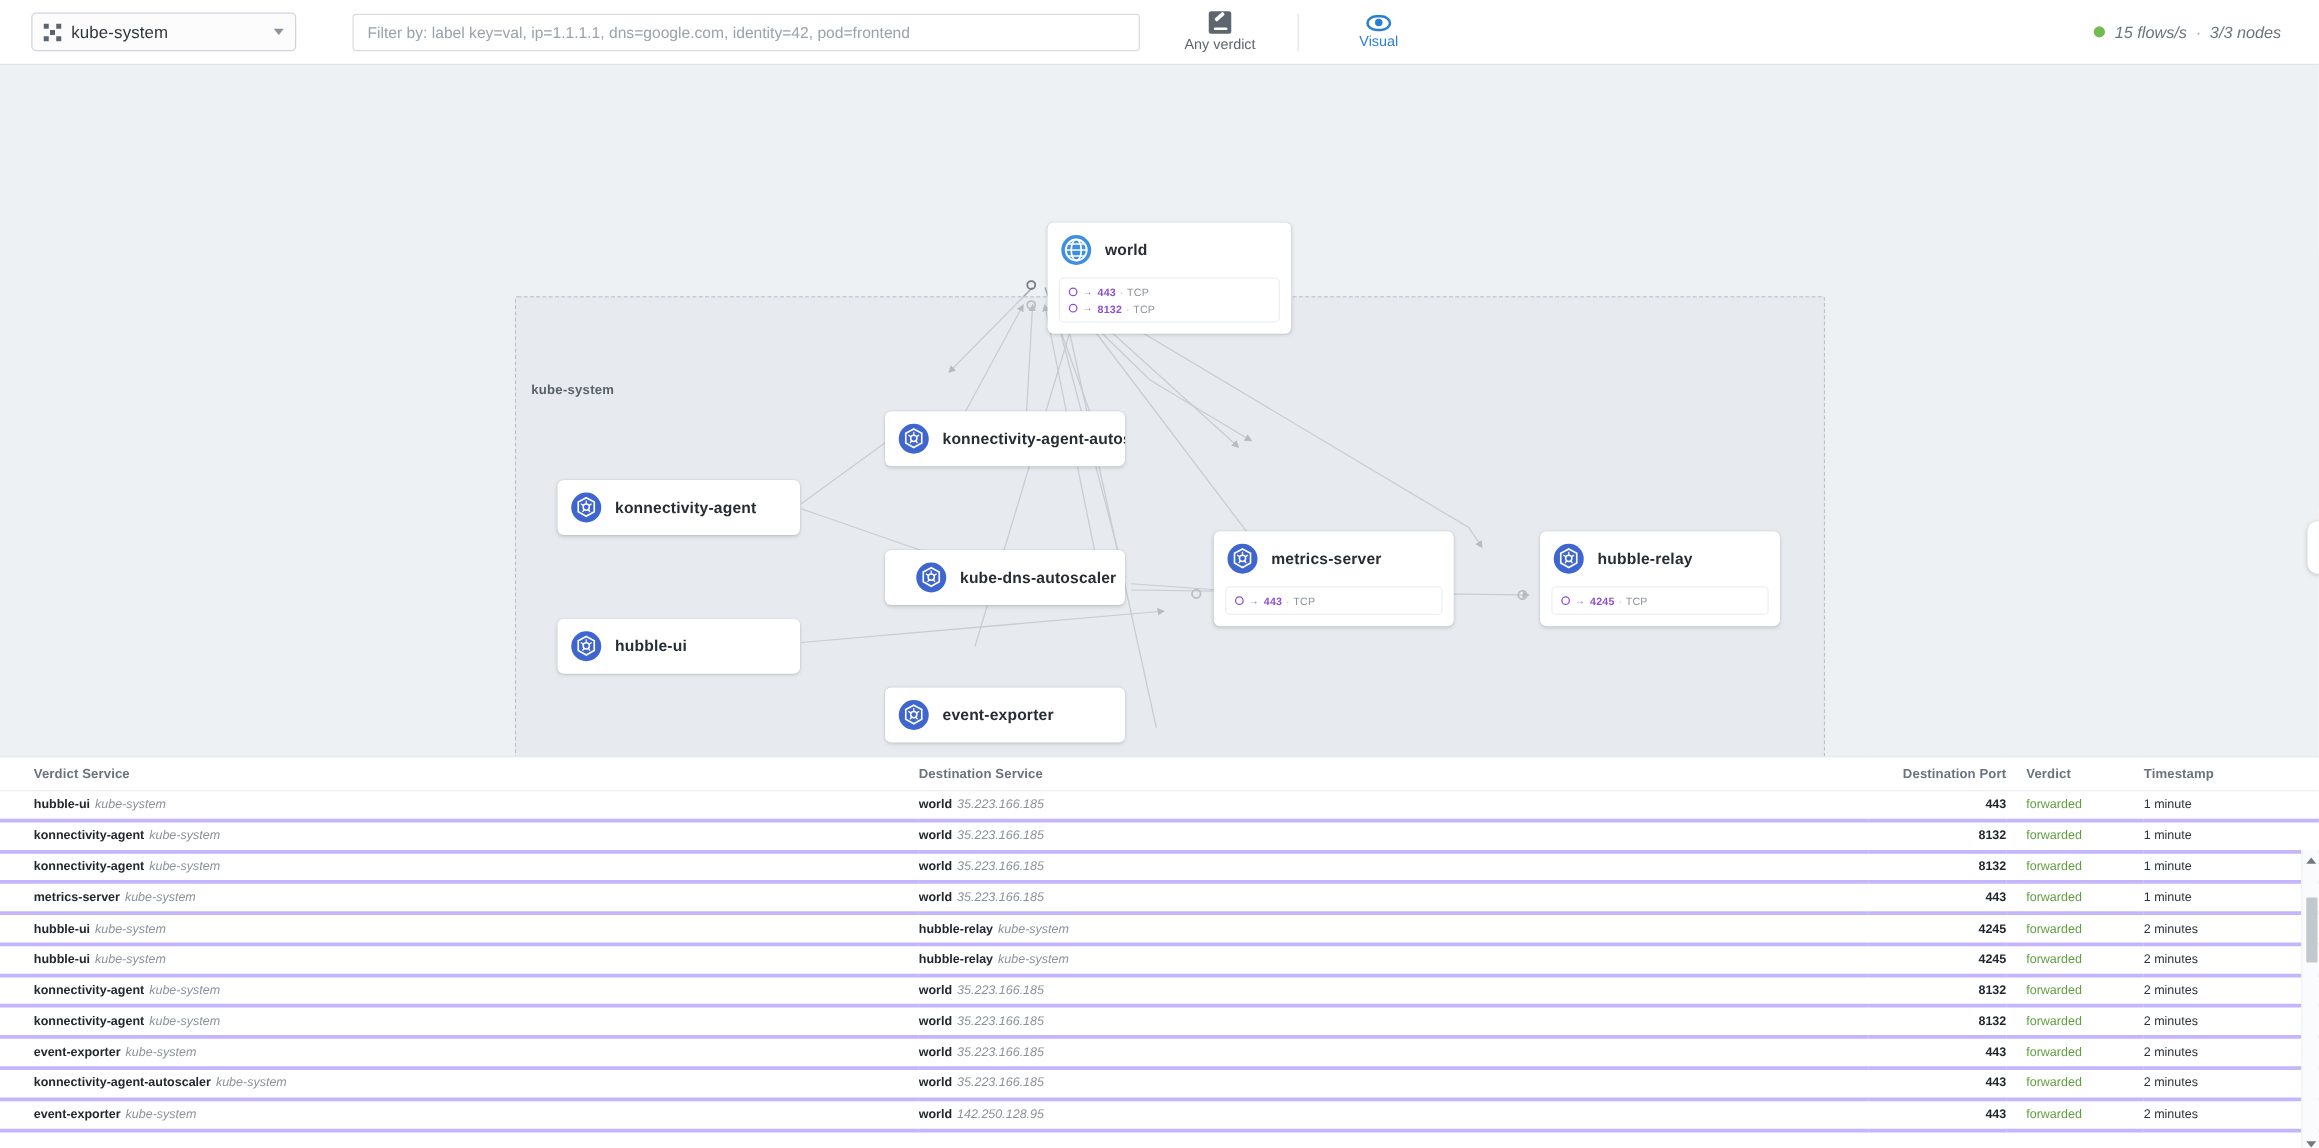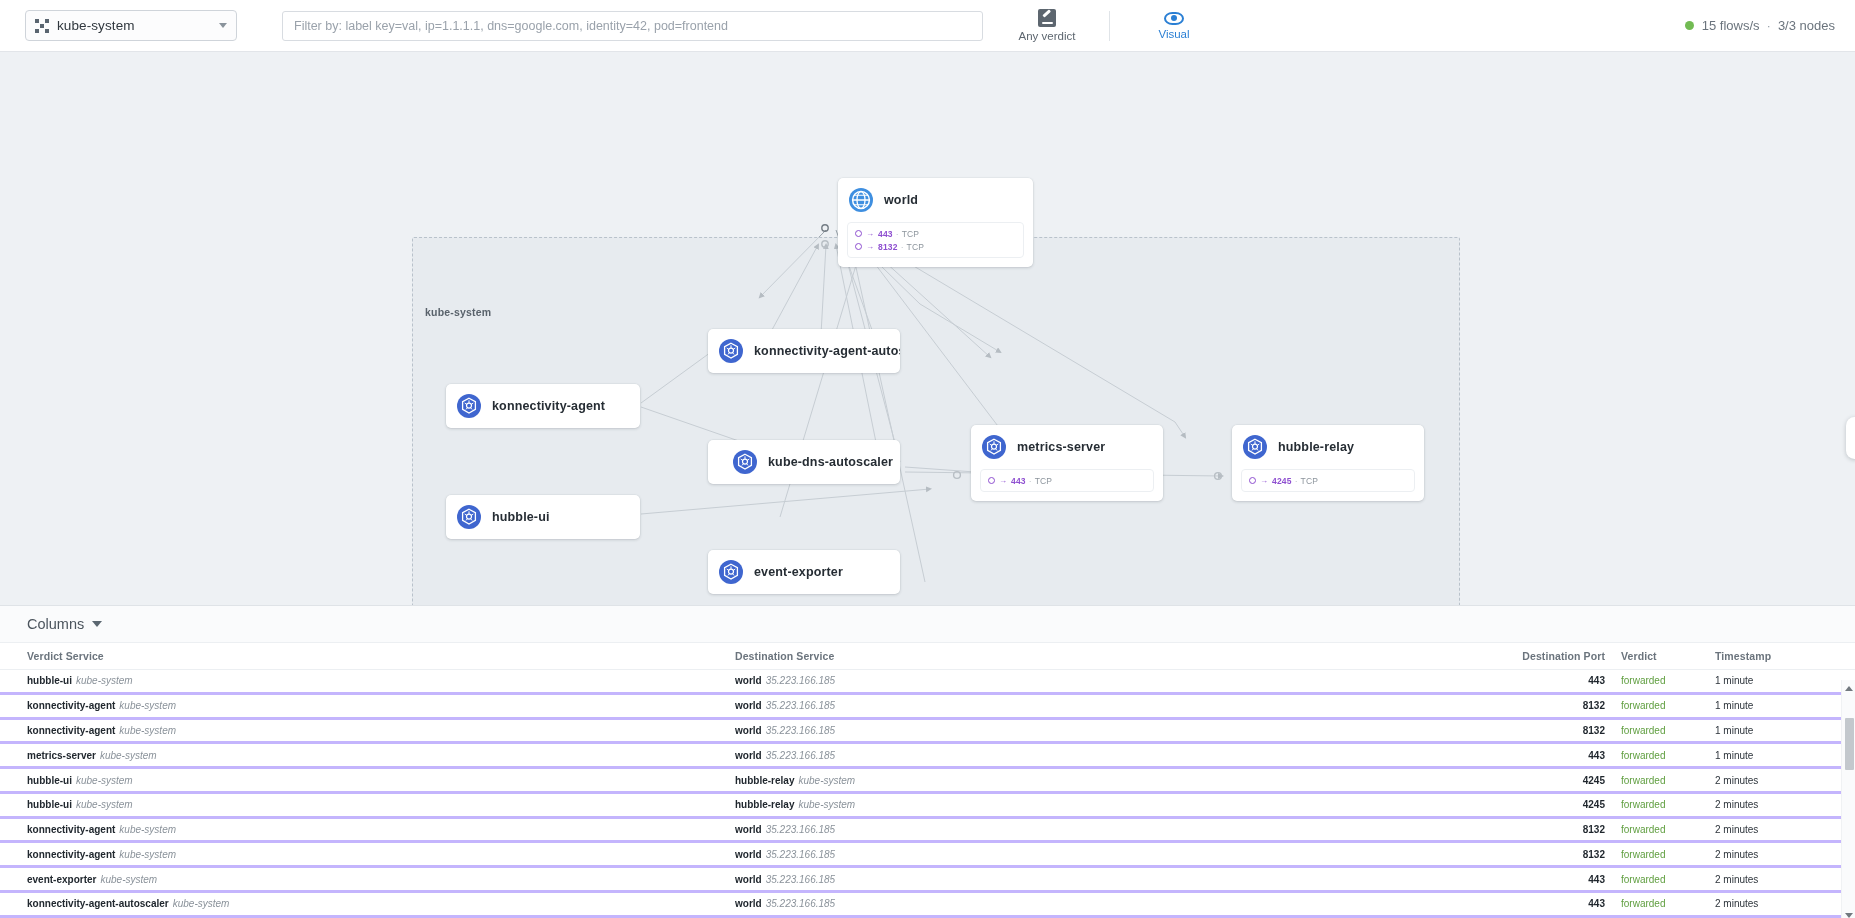--- a/index.html
+++ b/index.html
@@ -34,21 +34,21 @@
   .ns-icon .c1 { left: 0; top: 0; border-top: 0; }
   .ns-icon .c2 { right: 0; top: 0; }
   .ns-icon .c3 { left: 0; bottom: 0; }
   .ns-icon .c4 { right: 0; bottom: 0; }
   .ns-icon .mid { left: 5px; top: 5px; width: 4px; height: 4px; background: #5a6570; }
   .ns-label { font-size: 13.5px; color: #30373e; flex: 1 1 auto; letter-spacing: .1px;}
   .caret { width: 0; height: 0; border-left: 4.5px solid transparent; border-right: 4.5px solid transparent; border-top: 5px solid #8a939c; }
 
   .filter-input {
     margin-left: 45px;
-    width: 701px; height: 30px;
+    width: 630px; height: 30px;
     border: 1px solid #d8dce1; border-radius: 3px;
     background: #fff;
     font-size: 12.5px; color: #c2410c;
     padding: 0 11px;
     font-family: "Liberation Sans", sans-serif;
     outline: none;
   }
   .filter-input::placeholder { color: #9aa2ab; }
 
   .tb-btn {
@@ -70,21 +70,21 @@
     background: #fff; border-radius: 1px;
   }
   .eye { width: 20px; height: 13px; position: relative; }
   .eye .outer {
     position: absolute; inset: 0;
     border: 2.4px solid #2a7fd4;
     border-radius: 50% 50% 50% 50% / 60% 60% 60% 60%;
   }
   .eye .pupil { position: absolute; left: 7px; top: 3.4px; width: 6px; height: 6px; border-radius: 50%; background: #2a7fd4; }
 
-  .status { margin-left: auto; margin-right: 20px; display: flex; align-items: center; font-size: 13px; color: #6b747d; }
+  .status { margin-left: auto; margin-right: 30px; display: flex; align-items: center; font-size: 13px; color: #6b747d; font-style: italic; }
   .status .dot { width: 9px; height: 9px; border-radius: 50%; background: #72bb53; margin-right: 8px; }
   .status .mid-dot { margin: 0 7px; color: #9aa2ab; }
 
   
   .graph {
     position: absolute; left: 0; top: 52px;
     width: 1855px; height: 553px;
     background: #eef1f4;
     overflow: hidden;
   }
@@ -456,26 +456,20 @@
         <span class="port-sep">·</span>
         <span class="port-proto">TCP</span>
       </div>
     </div>
   </div>
 
   <div class="side-handle"></div>
 </div>
 
 <div class="table-wrap">
-  <div class="columns-bar">
-    <div class="columns-btn">
-      <span class="t">Columns</span>
-      <span class="cv"></span>
-    </div>
-  </div>
 
   <table>
     <thead>
       <tr>
         <th class="c-src">Verdict Service</th>
         <th class="c-dst">Destination Service</th>
         <th class="c-port">Destination Port</th>
         <th class="c-verdict">Verdict</th>
         <th class="c-time">Timestamp</th>
       </tr>

